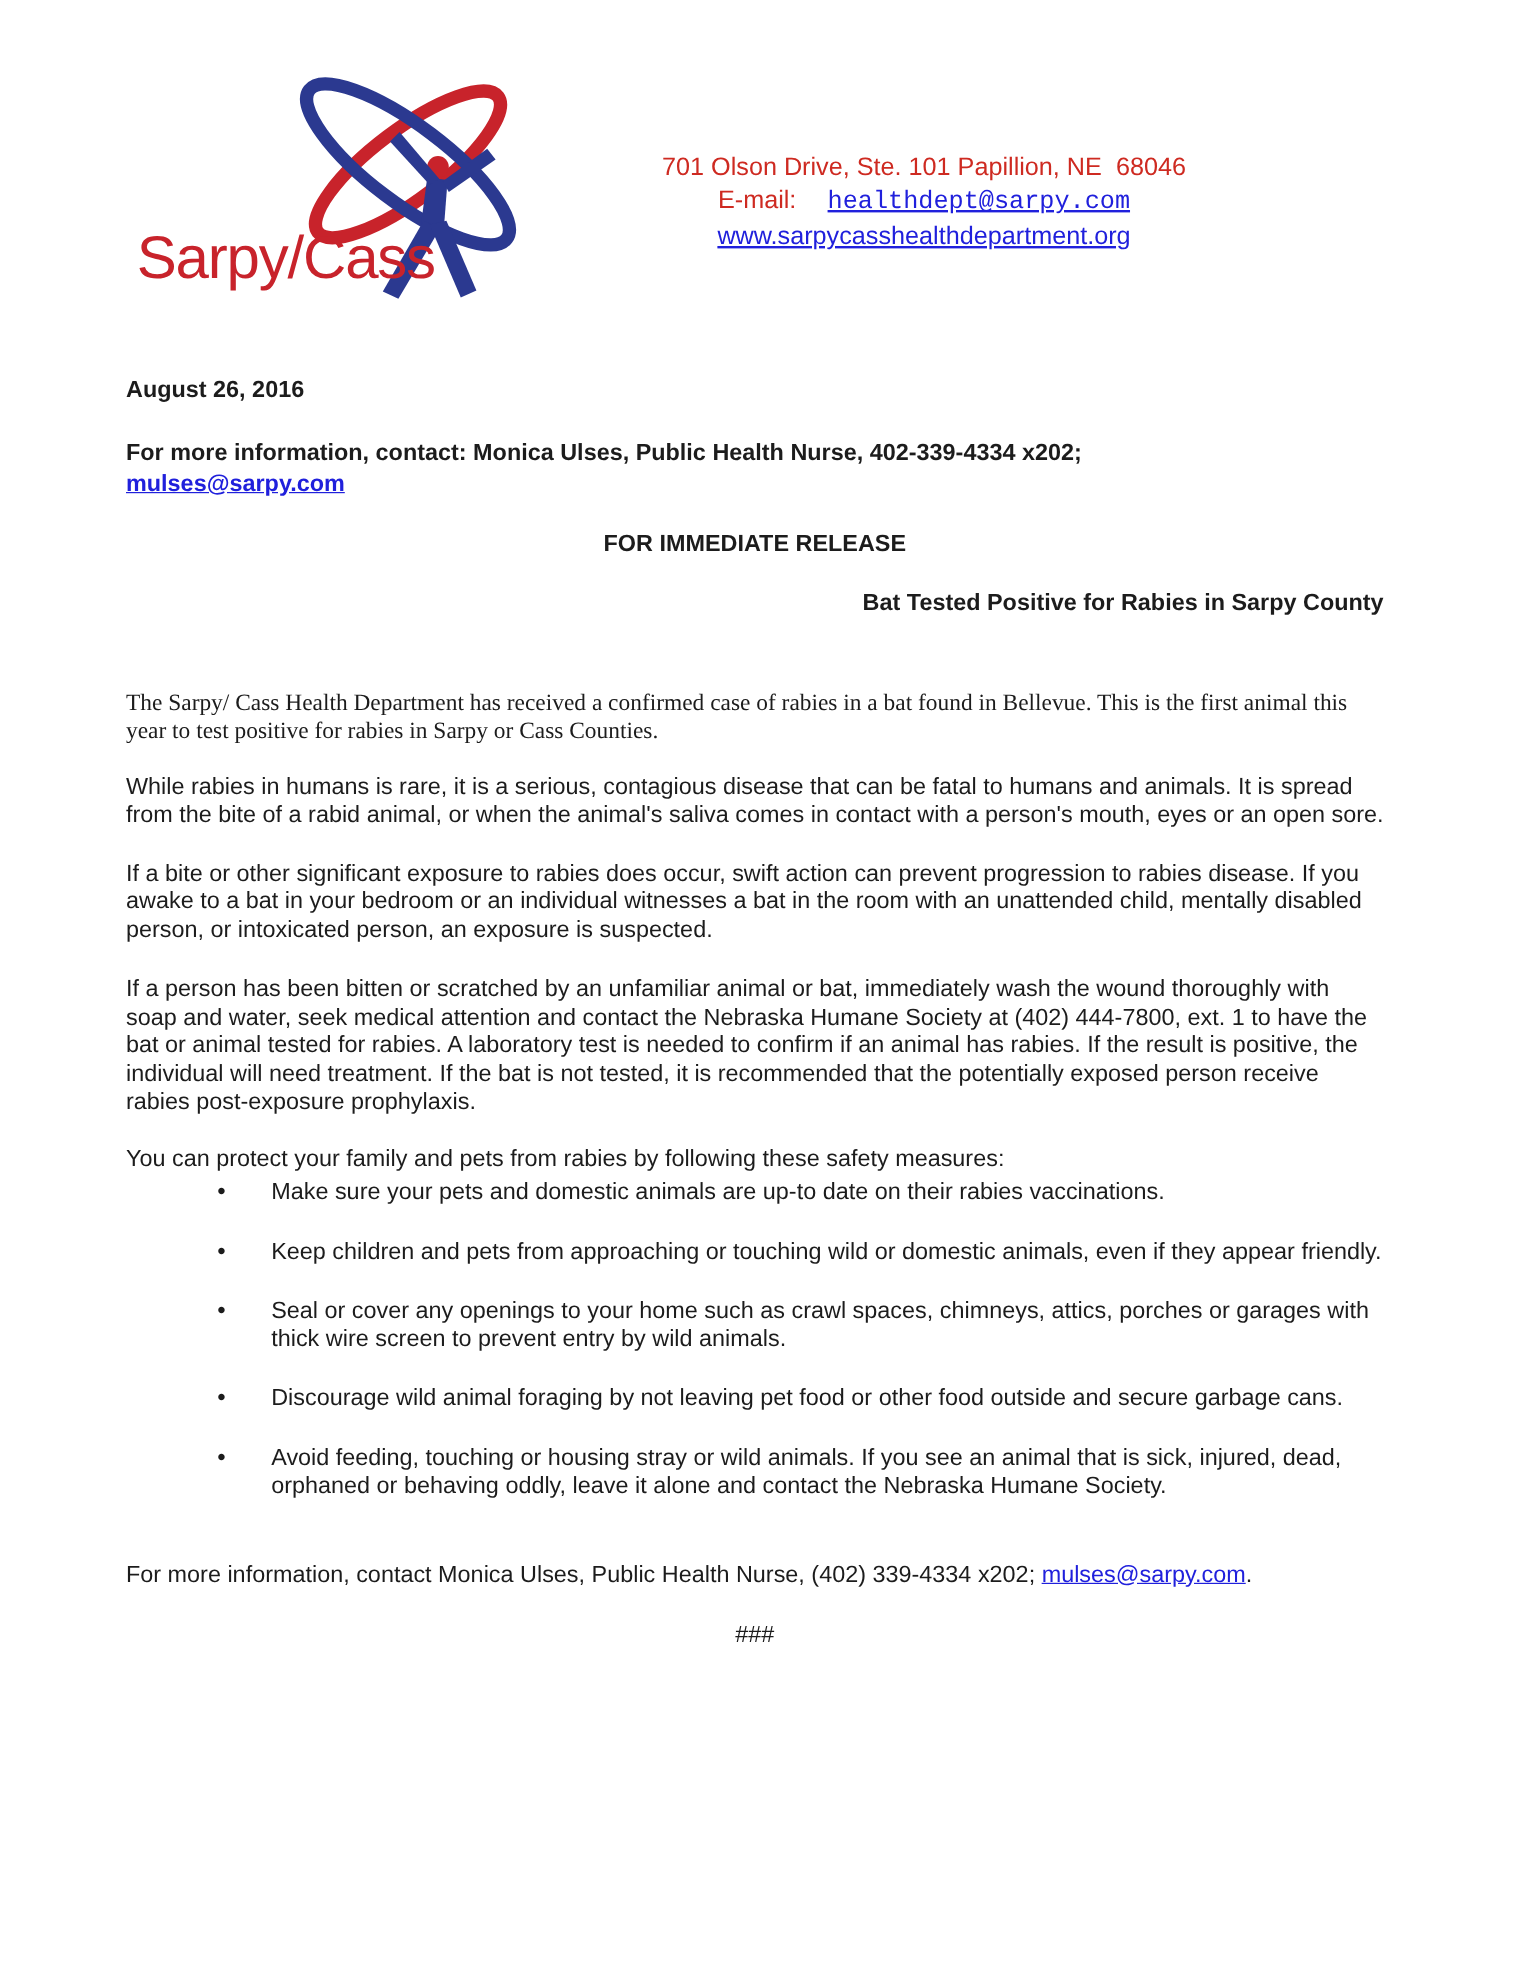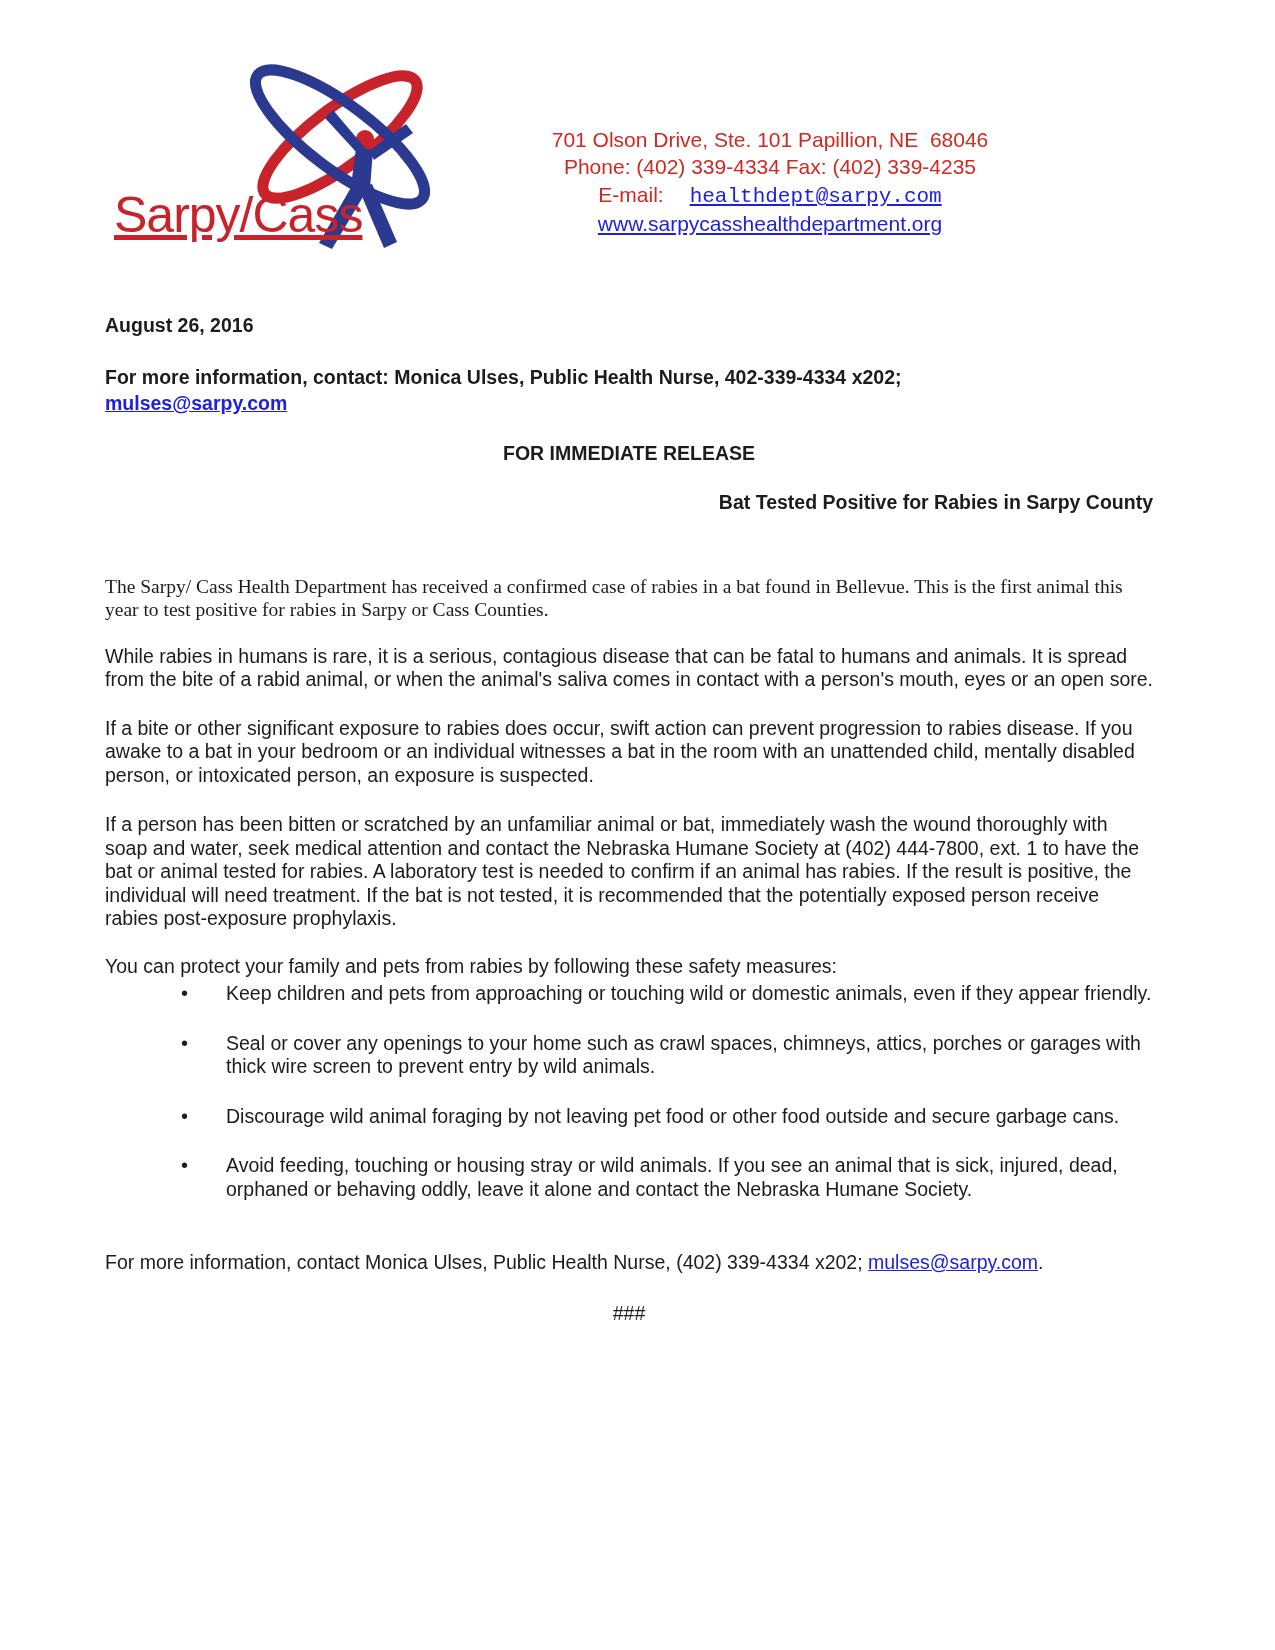--- a/index.html
+++ b/index.html
@@ -7,21 +7,21 @@
   }
   html,body{margin:0;padding:0;background:#ffffff;}
   .page{
     position:relative; width:1275px; height:1650px; background:#ffffff; overflow:hidden;
     font-family:"Liberation Sans", sans-serif; color:var(--ink);
   }
   
   .logo-mark{position:absolute; left:90px; top:55px; width:350px; height:210px;}
   .logo-name{
     position:absolute; left:114px; top:186px; font-size:50px; letter-spacing:-1px;
-    color:var(--logo_red); white-space:nowrap;text-decoration:underline;
+    color:var(--logo_red); white-space:nowrap;
   }
   .logo-tagline{
     position:absolute; left:106px; top:239px; font-size:23px; color:var(--logo_blue); white-space:nowrap;
   }
   .header-contact{
     position:absolute; left:520px; top:126px; width:500px; text-align:center;
     font-size:21px; line-height:27.4px; color:var(--red); white-space:nowrap;
   }
   a.link{color:var(--link); text-decoration:underline; cursor:pointer;}
   .email-gap{margin-left:26px;font-family:Liberation Mono, monospace;}
@@ -67,21 +67,20 @@
       <path d="M268,99 L235,63 L243,55 L276,94 Z" fill="var(--logo_blue)"></path>
       <path d="M279,96 L316,69 L323,78 L284,105 Z" fill="var(--logo_blue)"></path>
       <path d="M263,129 L229,188 L242,194 L277,135 Z" fill="var(--logo_blue)"></path>
       <path d="M268,132 L294,193 L307,187 L282,129 Z" fill="var(--logo_blue)"></path>
     </g>
   </svg>
   <div class="logo-name">Sarpy/Cass</div>
 
   <div class="header-contact">
     <div>701 Olson Drive, Ste. 101 Papillion, NE&nbsp; 68046</div>
-    <div>Phone: (402) 339-4334 Fax: (402) 339-4235</div>
     <div><span>E-mail:</span><a class="link email-gap">healthdept@sarpy.com</a></div>
     <div><a class="link">www.sarpycasshealthdepartment.org</a></div>
   </div>
 
   <div class="content">
     <p class="date-line">August 26, 2016</p>
 
     <p class="contact-para"><span>For more information, contact: Monica Ulses, Public Health Nurse, 402-339-4334 x202;</span><br><a class="link" style="font-weight:bold">mulses@sarpy.com</a></p>
 
     <p class="release-line">FOR IMMEDIATE RELEASE</p>
@@ -89,20 +88,21 @@
     <p class="headline">Bat Tested Positive for Rabies in Sarpy County</p>
 
     <p class="p1">The Sarpy/ Cass Health Department has received a confirmed case of rabies in a bat found in Bellevue. This is the first animal this year to test positive for rabies in Sarpy or Cass Counties.</p>
     <p class="p2">While rabies in humans is rare, it is a serious, contagious disease that can be fatal to humans and animals. It is spread from the bite of a rabid animal, or when the animal's saliva comes in contact with a person's mouth, eyes or an open sore.</p>
     <p class="p3">If a bite or other significant exposure to rabies does occur, swift action can prevent progression to rabies disease. If you awake to a bat in your bedroom or an individual witnesses a bat in the room with an unattended child, mentally disabled person, or intoxicated person, an exposure is suspected.</p>
     <p class="p4">If a person has been bitten or scratched by an unfamiliar animal or bat, immediately wash the wound thoroughly with soap and water, seek medical attention and contact the Nebraska Humane Society at (402) 444-7800, ext. 1 to have the bat or animal tested for rabies. A laboratory test is needed to confirm if an animal has rabies. If the result is positive, the individual will need treatment. If the bat is not tested, it is recommended that the potentially exposed person receive rabies post-exposure prophylaxis.</p>
 
     <p class="bullets-intro">You can protect your family and pets from rabies by following these safety measures:</p>
 
     <ul class="bullets">
+      <li>Make sure your pets and domestic animals are up-to date on their rabies vaccinations.</li>
       <li>Keep children and pets from approaching or touching wild or domestic animals, even if they appear friendly.</li>
       <li>Seal or cover any openings to your home such as crawl spaces, chimneys, attics, porches or garages with thick wire screen to prevent entry by wild animals.</li>
       <li>Discourage wild animal foraging by not leaving pet food or other food outside and secure garbage cans.</li>
       <li>Avoid feeding, touching or housing stray or wild animals. If you see an animal that is sick, injured, dead, orphaned or behaving oddly, leave it alone and contact the Nebraska Humane Society.</li>
     </ul>
 
     <p class="footer-para"><span>For more information, contact Monica Ulses, Public Health Nurse, (402) 339-4334 x202; </span><a class="link">mulses@sarpy.com</a><span>.</span></p>
 
     <p class="end-mark">###</p>
   </div>

